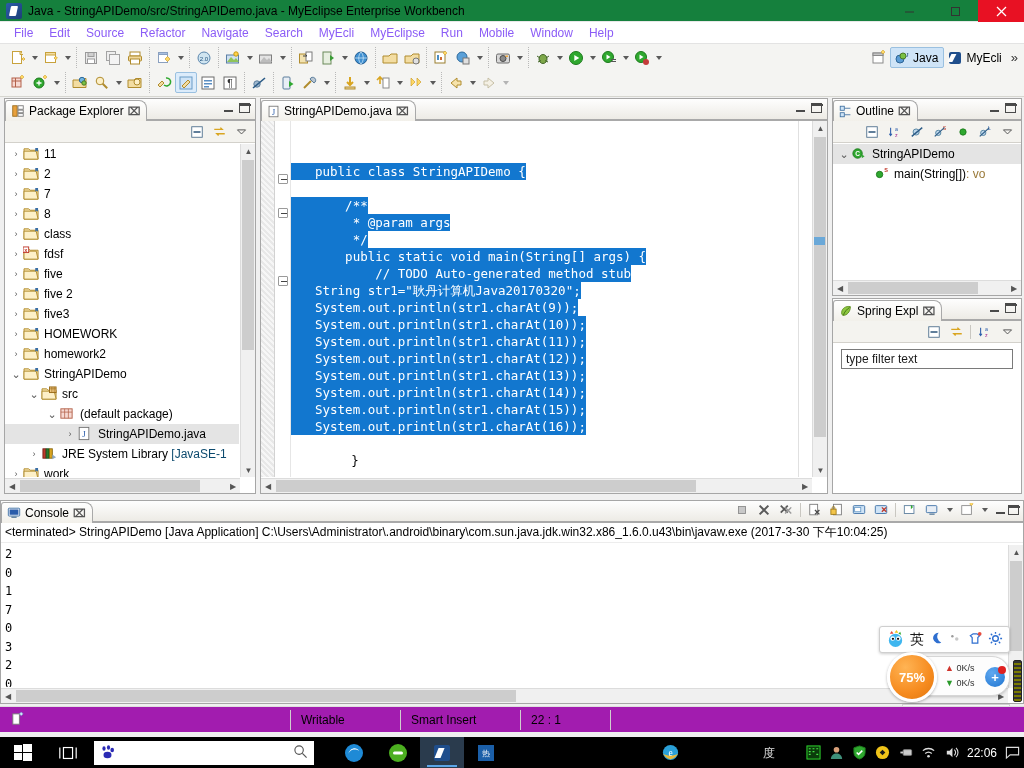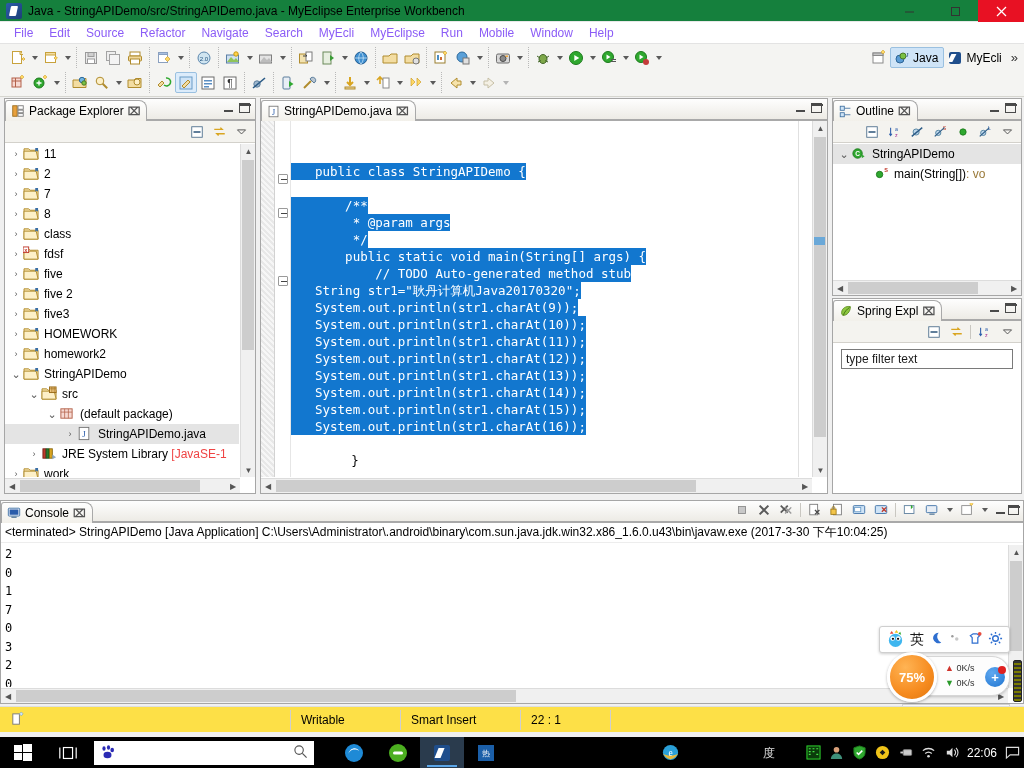--- a/index.html
+++ b/index.html
@@ -114,21 +114,21 @@
   .ptb{ width:20px;height:18px;display:flex;align-items:center;justify-content:center;border-radius:2px;}
   .sep-v{ width:1px;height:14px;background:#c9c7c1;margin:0 2px;}
 
   
   .tree{ position:absolute;left:0;right:0;top:0;bottom:0;overflow:hidden;background:#fff;}
   .tnode{ display:flex;align-items:center;height:20px;font-size:12px;white-space:nowrap;padding-left:2px;}
   .tnode.sel{ background:#e4e4e4; }
   .twist{ width:14px;text-align:center;color:#5a5a5a;font-size:9px;flex:0 0 14px;}
   .tico{ width:18px;height:16px;flex:0 0 18px;margin-right:3px;position:relative;}
   .tlabel{ color:#000; }
-  .tlabel .dim{ color:#ef4444;text-align:center; }
+  .tlabel .dim{ color:#0c4a6e;text-align:center; }
 
   
   .vscroll{
     position:absolute;right:0;top:0;width:15px;bottom:15px;background:#f0f0f0;
     border-left:1px solid #dcdcdc;
   }
   .vscroll .thumb{ position:absolute;left:1px;right:1px;background:#cdcdcd;border-radius:0;}
   .vs-arrow{ position:absolute;left:0;width:15px;height:14px;display:flex;align-items:center;justify-content:center;color:#555;font-size:8px;}
   .hscroll{
     position:absolute;left:0;right:15px;bottom:0;height:15px;background:#f0f0f0;
@@ -183,21 +183,21 @@
     background:#fff;border-bottom:1px solid #ededed;white-space:nowrap;
   }
   .console-out{
     position:absolute;left:0;right:16px;top:44px;bottom:16px;background:#fff;
     font-family:"DejaVu Sans Mono","Liberation Mono",monospace;
     font-size:12px;line-height:18.5px;padding-left:4px;overflow:hidden;
   }
 
   
   .statusbar{
-    position:absolute;left:0;top:706px;width:1024px;height:26px;background:#fde047;
+    position:absolute;left:0;top:706px;width:1024px;height:26px;background:#a21caf;
     display:flex;align-items:center;border-top:1px solid #dedede;font-size:12px;
   }
   .sb-cell{ height:20px;display:flex;align-items:center;padding:0 10px;border-left:1px solid #cfcfcf;white-space:nowrap;}
   .sb-cell.first{ border-left:none; }
 
   
   .taskbar{
     position:absolute;left:0;top:737px;width:1024px;height:31px;background:#000;
     display:flex;align-items:center; color:#fff; font-size:11px;
   }

